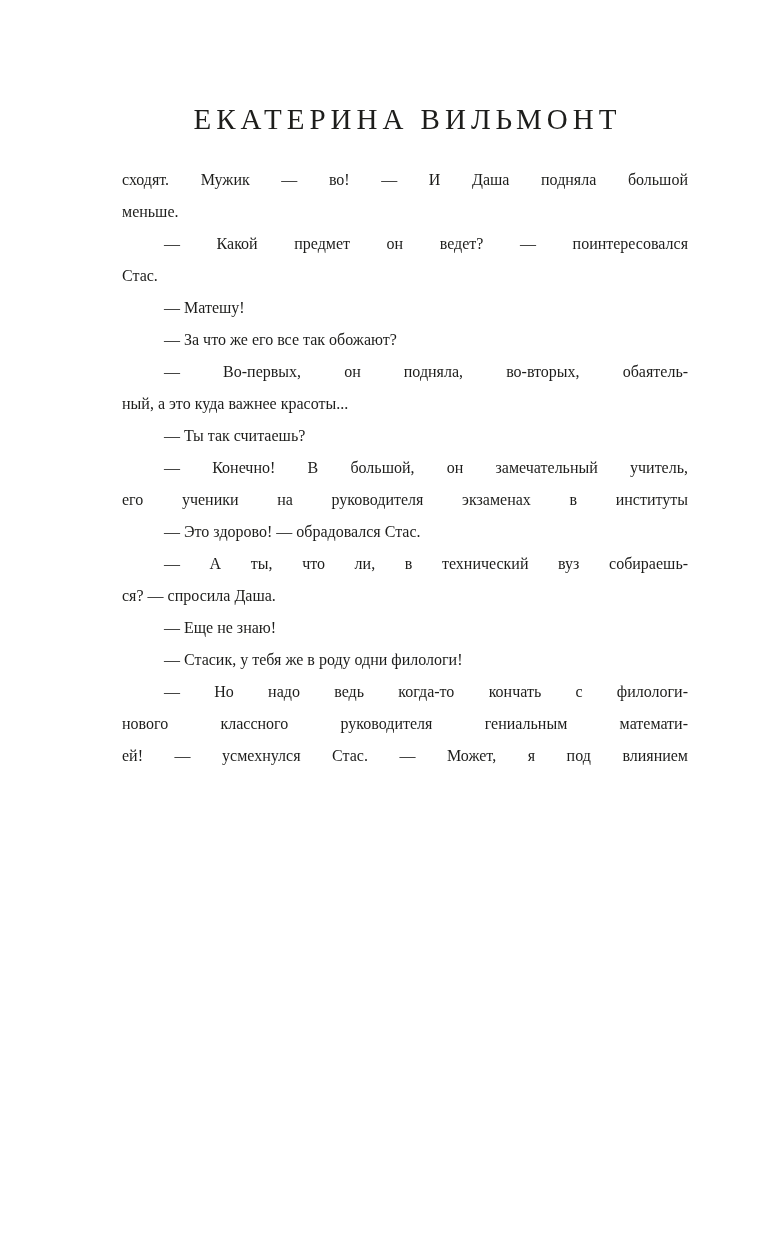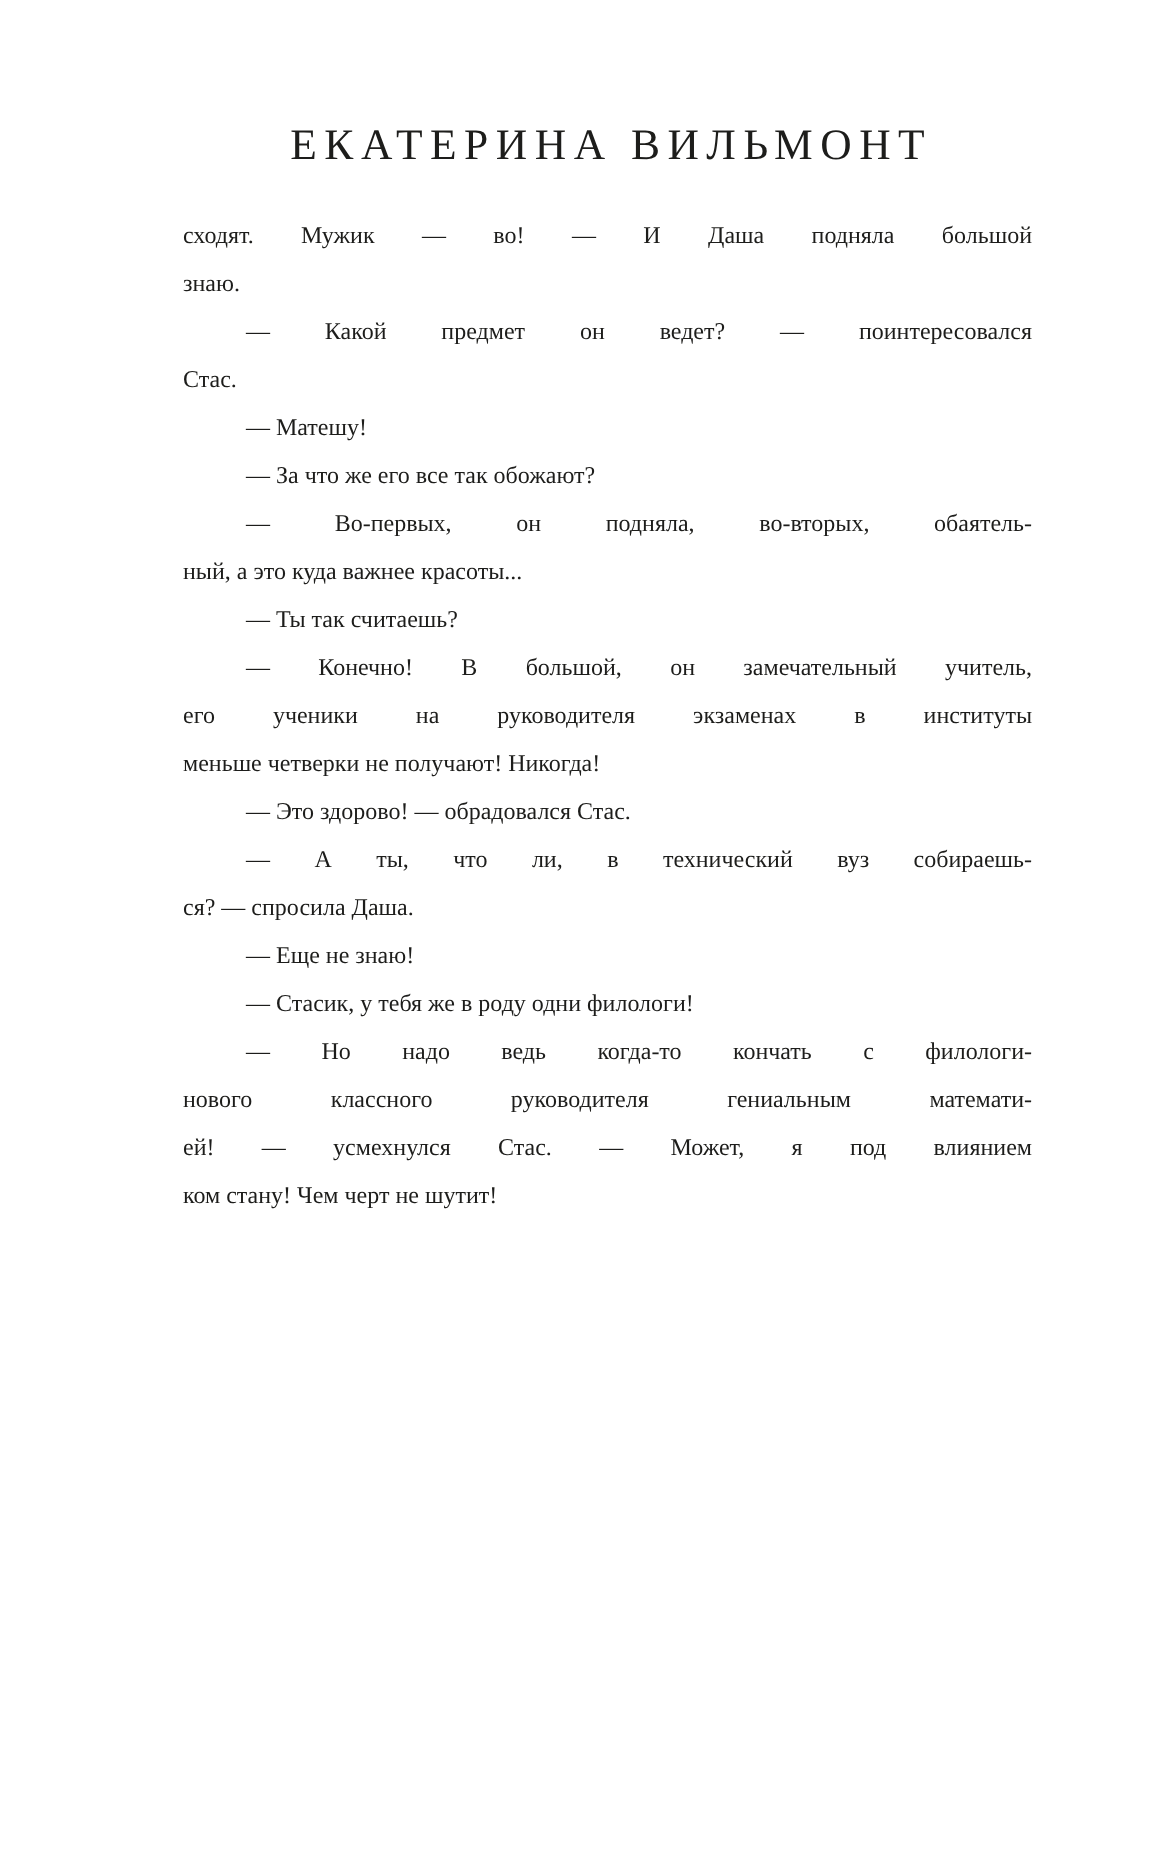--- a/index.html
+++ b/index.html
@@ -14,21 +14,21 @@
     color: #1d1d1b;
     overflow: hidden;
   }
   .page {
     width: 768px;
     height: 1240px;
     background: #ffffff;
     box-sizing: border-box;
   }
   .author-header {
-    padding-top: 80px;
+    padding-top: 102px;
     padding-left: 122px;
     width: 566px;
     box-sizing: content-box;
     text-align: center;
     font-size: 29px;
     line-height: 34px;
     letter-spacing: 5px;
     text-indent: 5px; 
     font-weight: normal;
     white-space: nowrap;
@@ -51,34 +51,32 @@
     text-align-last: justify;
   }
 </style>
 </head>
 <body>
 
 <div class="page">
   <div class="author-header">ЕКАТЕРИНА ВИЛЬМОНТ</div>
   <div class="text-block">
       <div class="line justify">сходят. Мужик — во! — И Даша подняла большой</div>
-      <div class="line">знаю.</div>
+      <div class="line">меньше.</div>
       <div class="line indent justify">— Какой предмет он ведет? — поинтересовался</div>
       <div class="line">Стас.</div>
       <div class="line indent">— Матешу!</div>
       <div class="line indent">— За что же его все так обожают?</div>
       <div class="line indent justify">— Во-первых, он подняла, во-вторых, обаятель-</div>
       <div class="line">ный, а это куда важнее красоты...</div>
       <div class="line indent">— Ты так считаешь?</div>
       <div class="line indent justify">— Конечно! В большой, он замечательный учитель,</div>
       <div class="line justify">его ученики на руководителя экзаменах в институты</div>
-      <div class="line">меньше четверки не получают! Никогда!</div>
       <div class="line indent">— Это здорово! — обрадовался Стас.</div>
       <div class="line indent justify">— А ты, что ли, в технический вуз собираешь-</div>
       <div class="line">ся? — спросила Даша.</div>
       <div class="line indent">— Еще не знаю!</div>
       <div class="line indent">— Стасик, у тебя же в роду одни филологи!</div>
       <div class="line indent justify">— Но надо ведь когда-то кончать с филологи-</div>
       <div class="line justify">нового классного руководителя гениальным математи-</div>
       <div class="line justify">ей! — усмехнулся Стас. — Может, я под влиянием</div>
-      <div class="line">ком стану! Чем черт не шутит!</div>
     </div>
 </div>
 
 </body></html>

